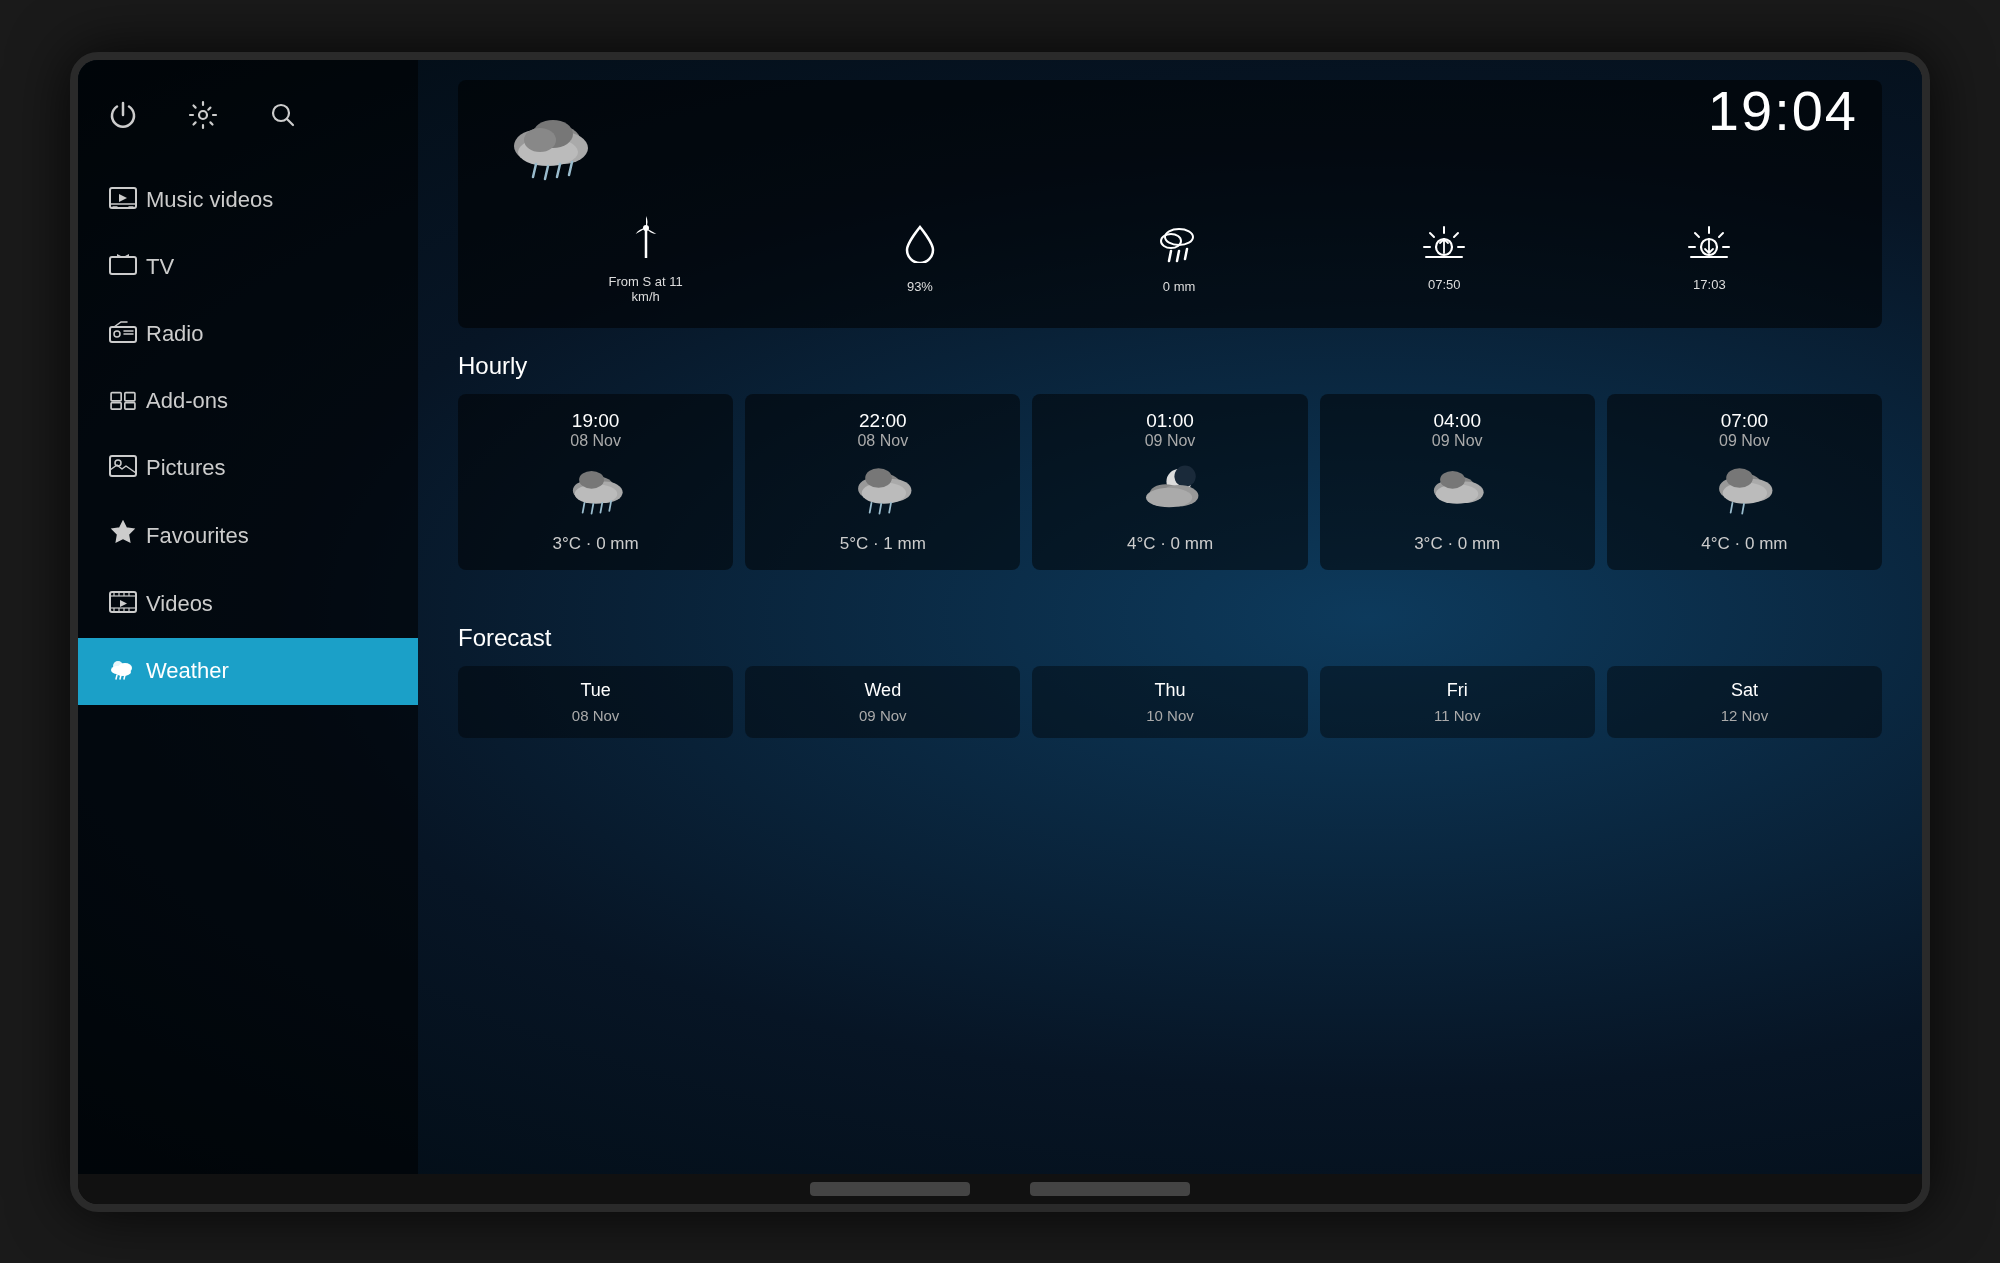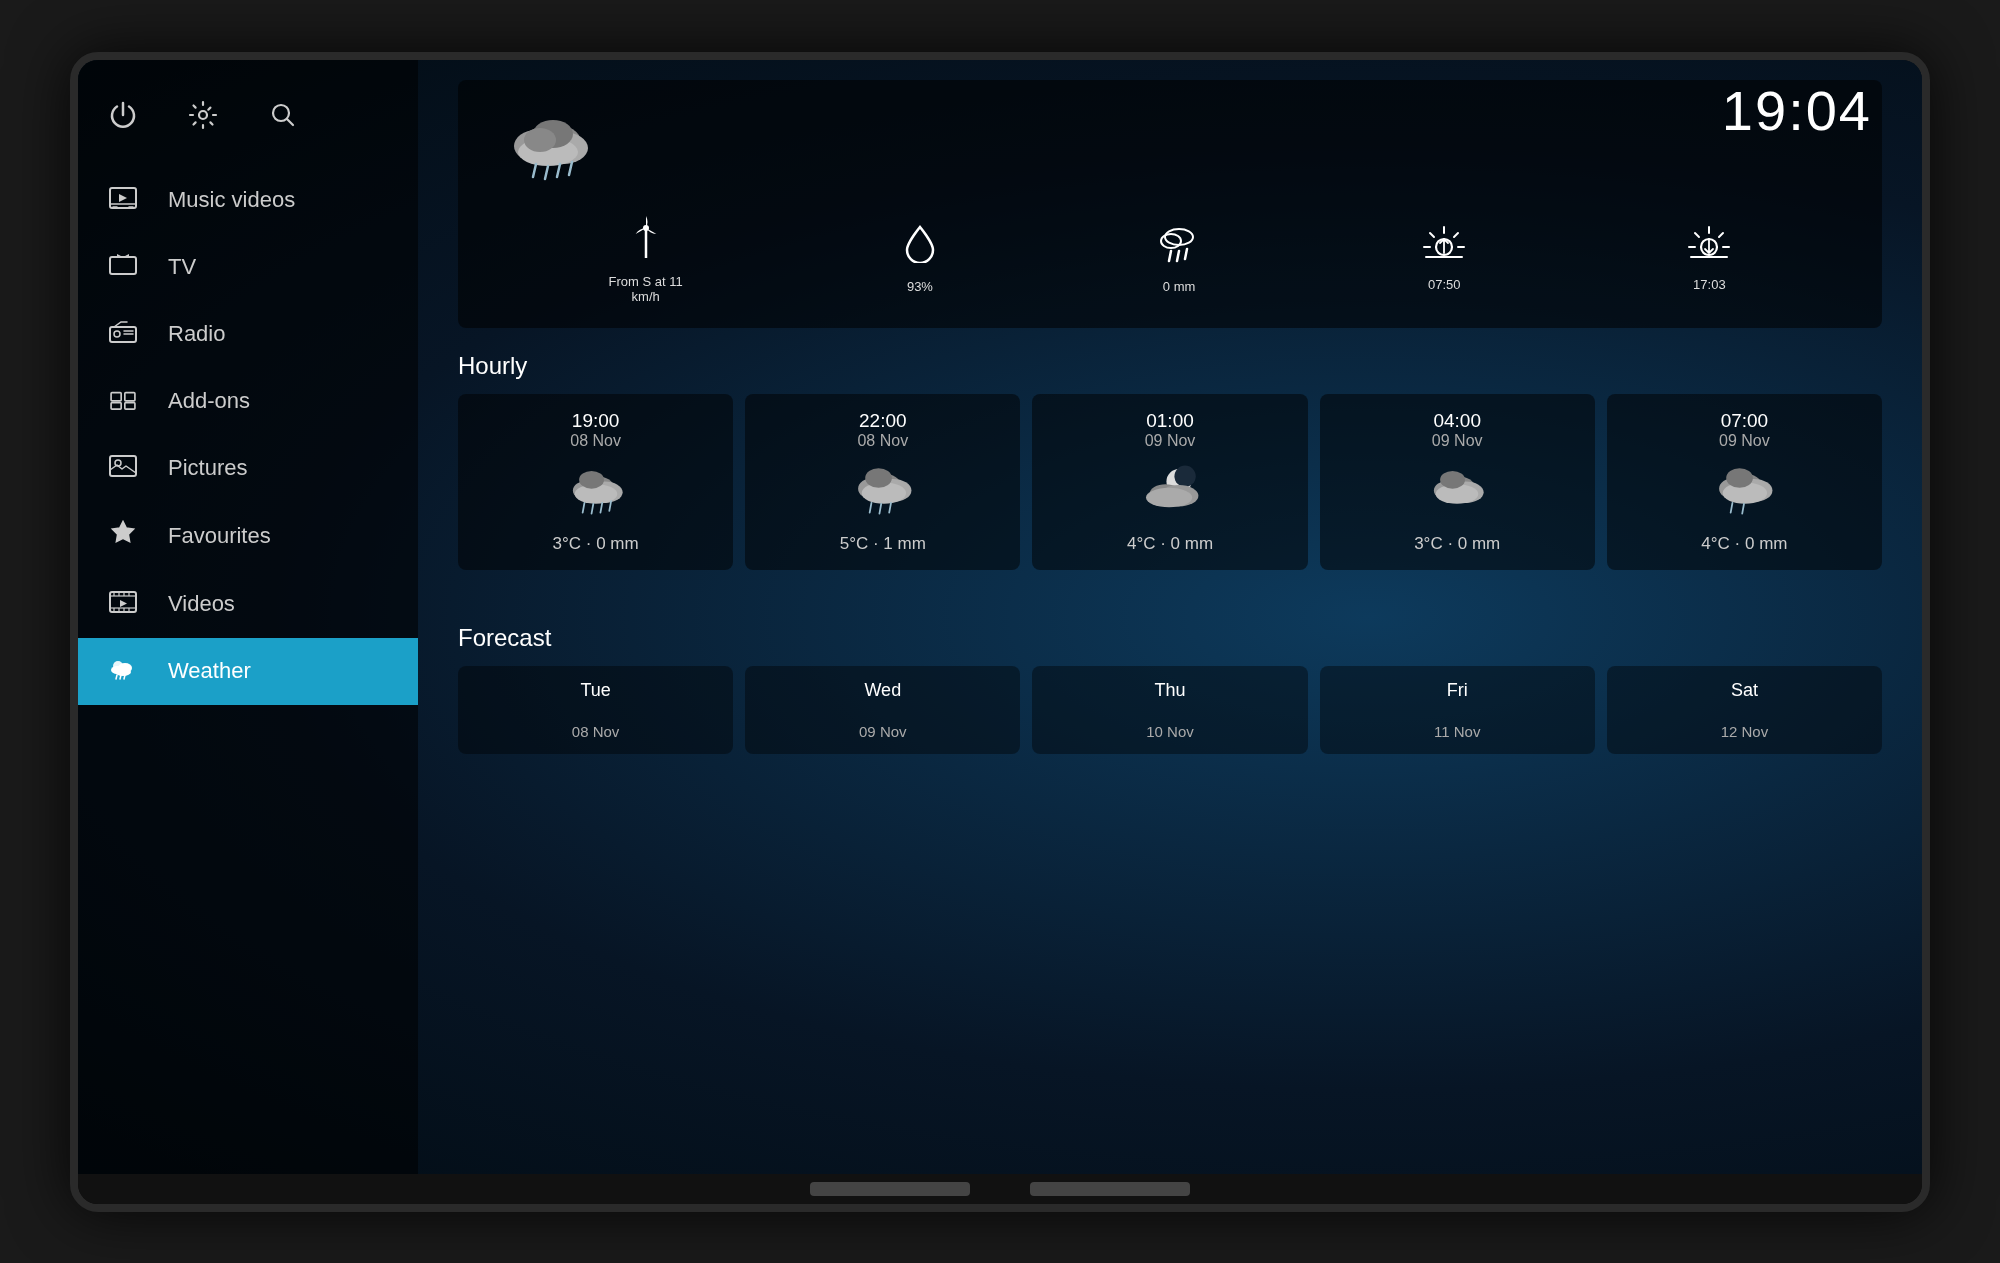--- a/index.html
+++ b/index.html
@@ -39,21 +39,21 @@
       position: absolute;
       top: 0; left: 0; right: 0; bottom: 0;
       background: radial-gradient(ellipse at 70% 50%, #0d3a5c 0%, #071525 60%, #020c14 100%);
       z-index: 0;
     }
 
     
     .time-display {
       position: absolute;
       top: 18px;
-      right: 50px;
+      right: 64px;
       color: white;
       font-size: 56px;
       font-weight: 300;
       letter-spacing: 2px;
       z-index: 10;
     }
 
     
     .sidebar {
       width: 340px;
@@ -77,21 +77,21 @@
       font-size: 28px;
       cursor: pointer;
     }
     .sidebar-item {
       display: flex;
       flex-direction: row;
       align-items: center;
       padding: 18px 28px;
       color: #ccc;
       cursor: pointer;
-      gap: 28px;
+      gap: 6px;
       font-size: 24px;
       border-radius: 0;
       transition: background 0.2s;
     }
     .sidebar-item.active {
       background: #1ba0c8;
       color: white;
     }
     .sidebar-item-icon {
       font-size: 26px;
@@ -232,21 +232,21 @@
       gap: 12px;
       overflow: hidden;
     }
     .forecast-card {
       background: rgba(0,0,0,0.4);
       border-radius: 8px;
       padding: 14px 20px;
       display: flex;
       flex-direction: column;
       align-items: center;
-      gap: 22px;
+      gap: 6px;
       flex: 1;
     }
     .forecast-day {
       color: white;
       font-size: 18px;
       font-weight: 500;
     }
     .forecast-date {
       color: #aaa;
       font-size: 15px;

